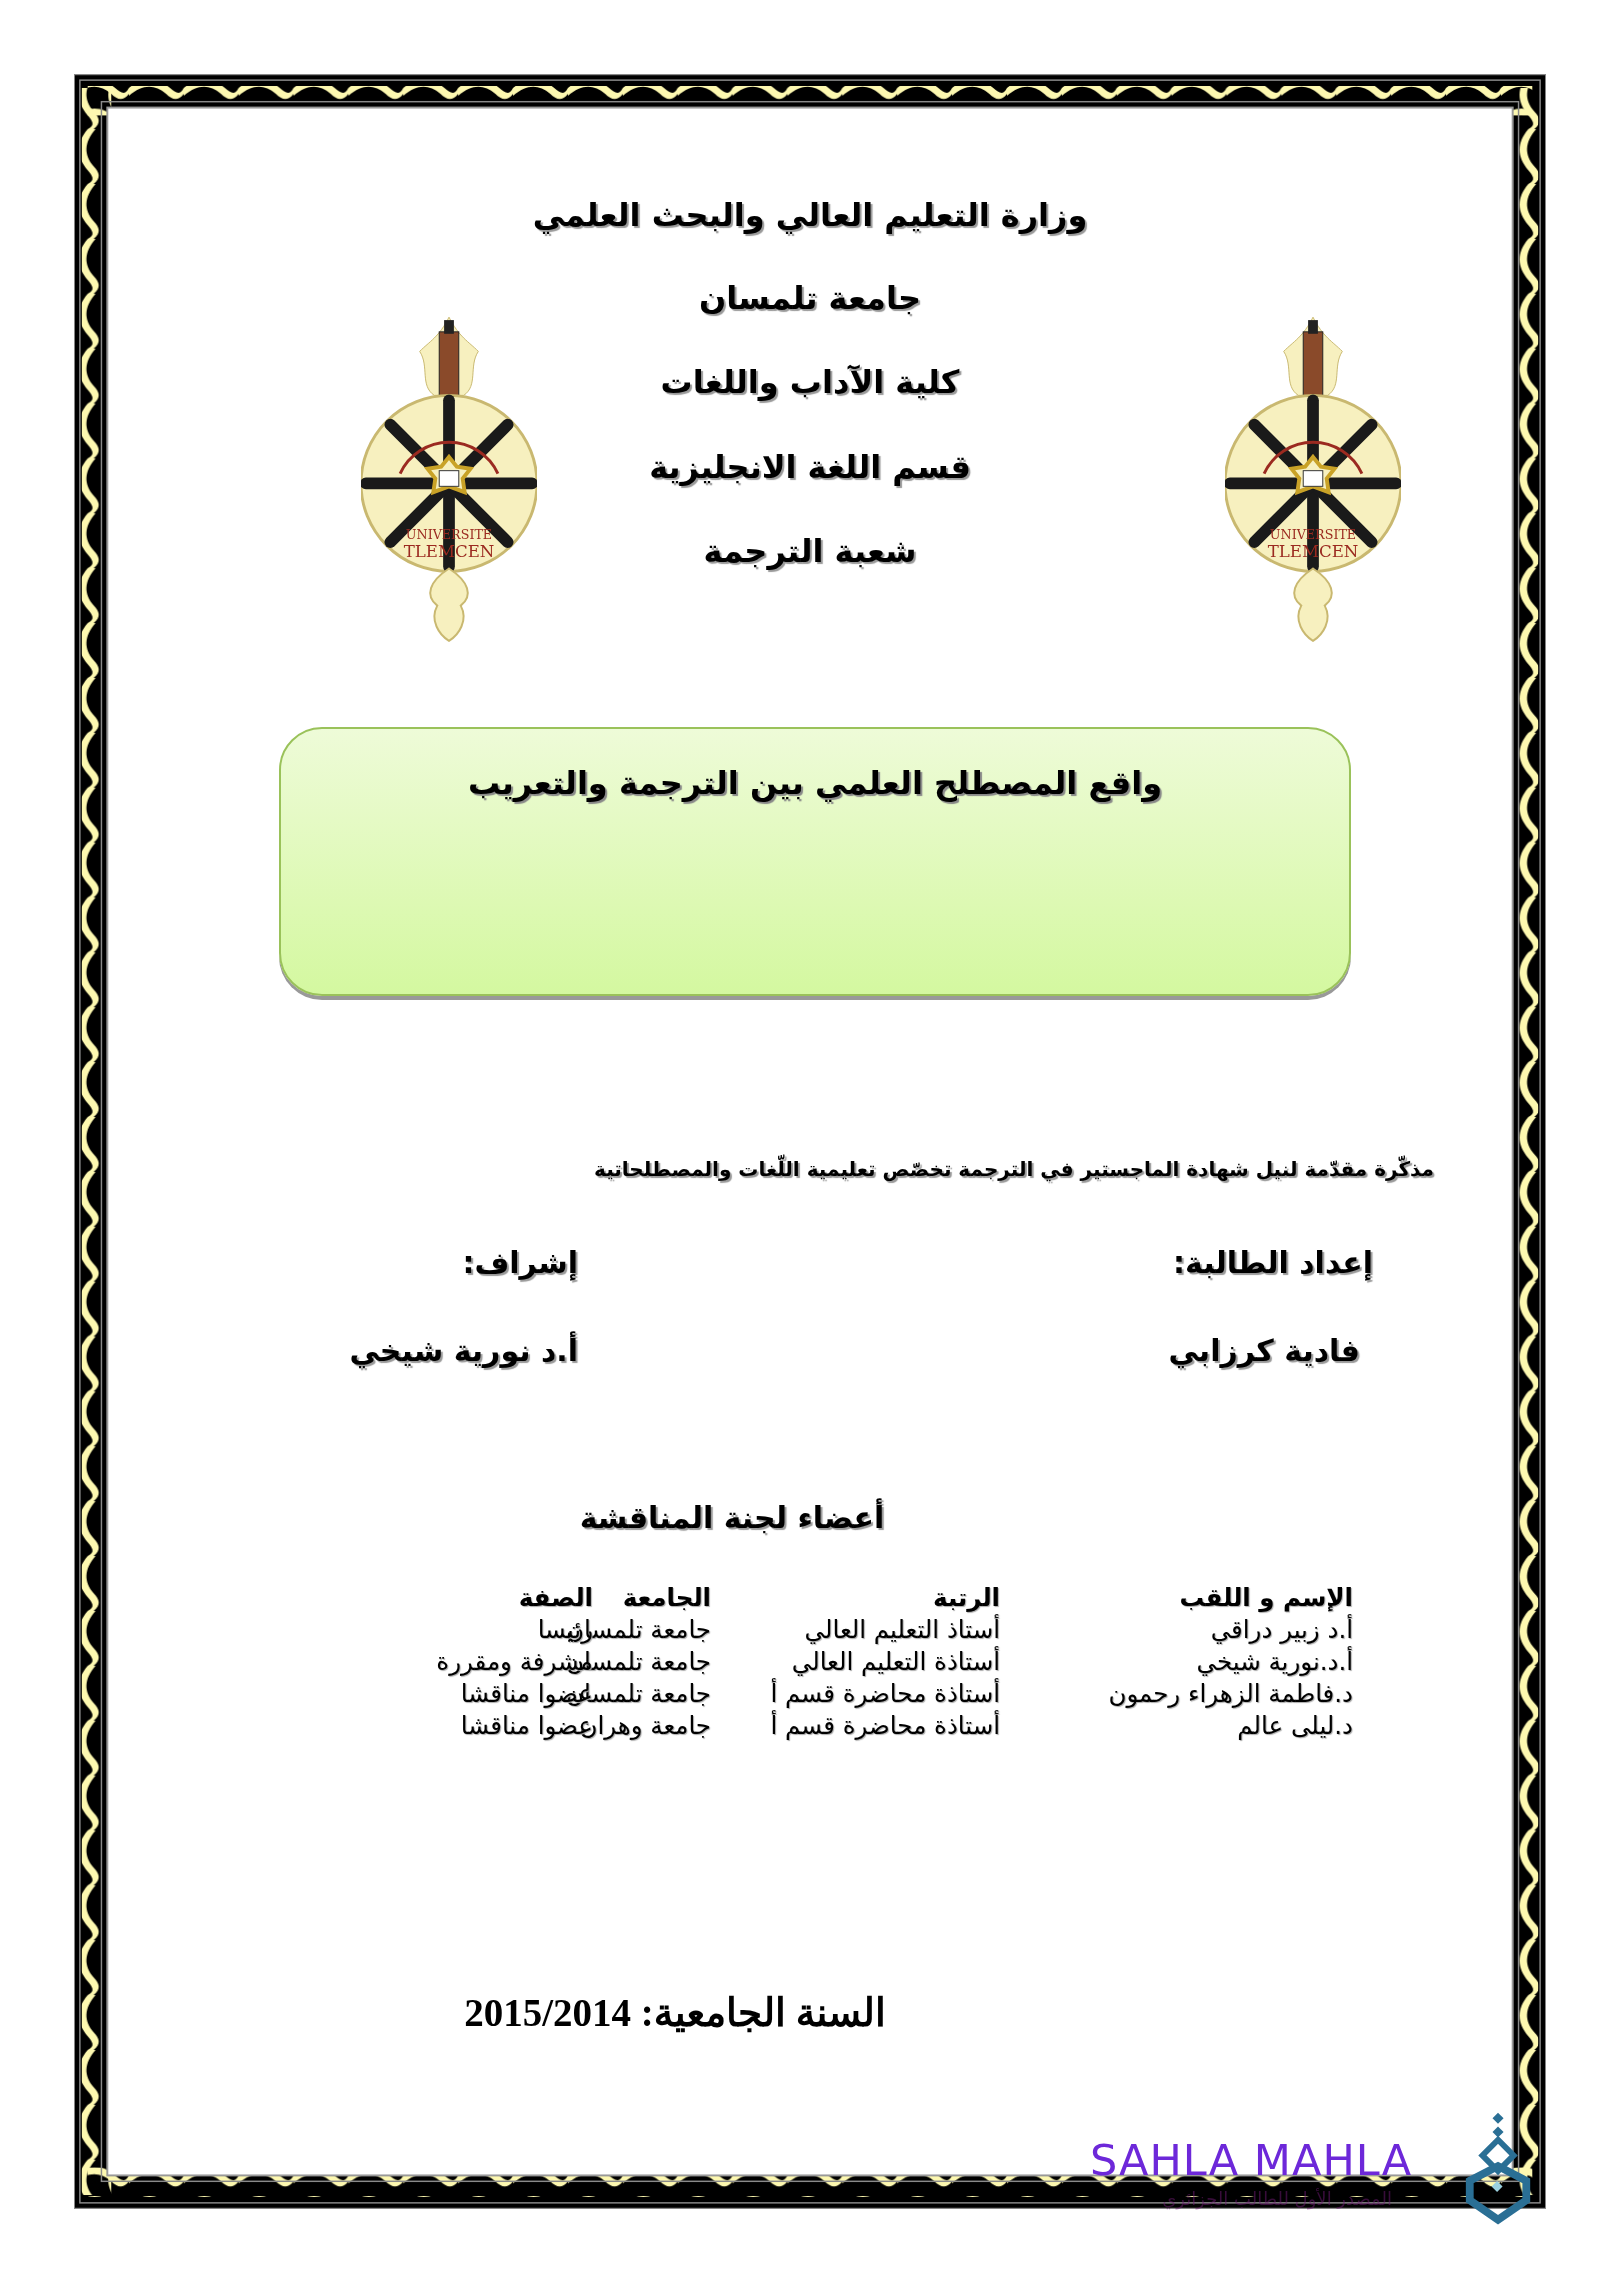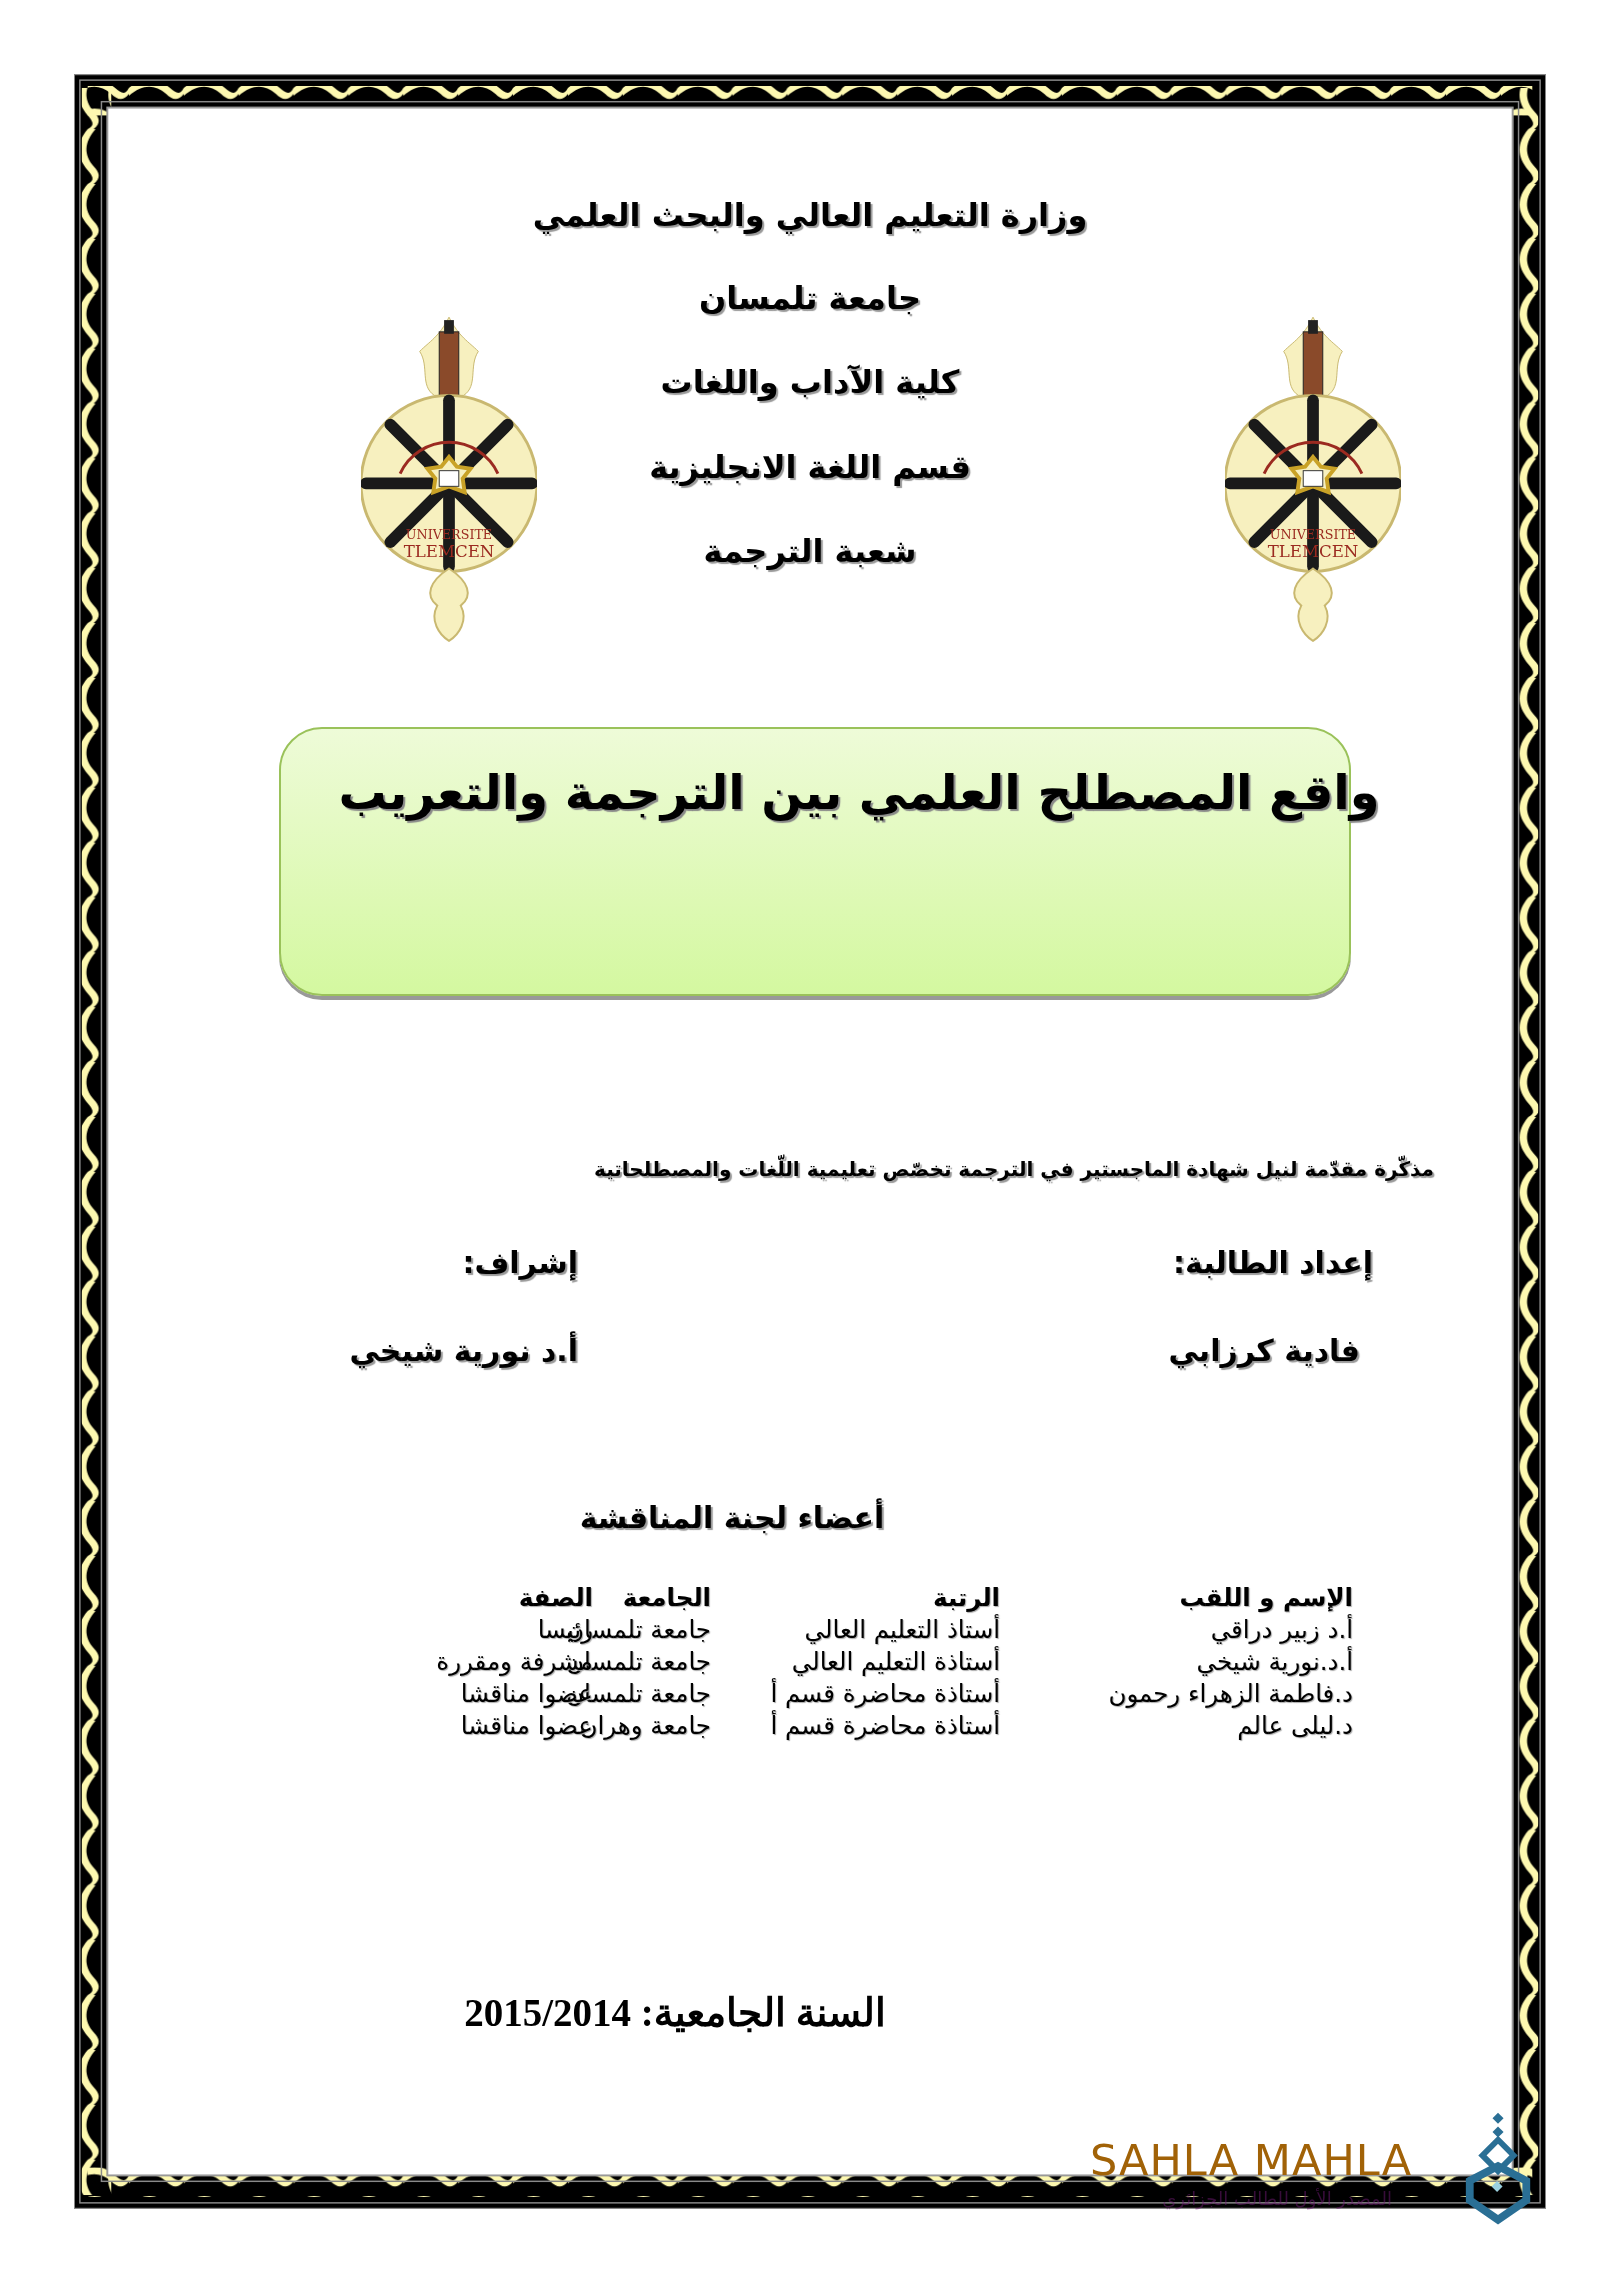--- a/index.html
+++ b/index.html
@@ -13,22 +13,22 @@
 
   .logo { position: absolute; width: 176px; height: 333px; }
   .logo-left { left: 361px; top: 312px; }
   .logo-right { left: 1225px; top: 312px; }
 
   
   .title-box { position: absolute; left: 279px; top: 727px; width: 1068px; height: 265px;
                border-radius: 43px; border: 2px solid #9ac25a;
                background: linear-gradient(#eefbd8, #d4f8a0);
                box-shadow: 0 3.9px 0 #999; direction: rtl; text-align: center; }
-  .title-line { position: absolute; left: 0; width: 100%; font-weight: bold; font-size: 48px;
-                text-shadow: 2px 2px 1px #888; margin-left: 44px; }
+  .title-line { position: absolute; left: 0; width: 100%; font-weight: bold; font-size: 32px;
+                text-shadow: 2px 2px 1px #888; }
 
   
   .rtl-text { position: absolute; direction: rtl; font-weight: bold; font-size: 30px;
               text-shadow: 2px 2px 1px #999; white-space: nowrap; }
 
   
   .committee-title { position: absolute; left: 0; width: 1464px; top: 1500px; text-align: center;
                      direction: rtl; font-weight: bold; font-size: 30px; text-shadow: 2px 2px 1px #999; }
   .table { position: absolute; top: 1583px; left: 196px; width: 1157px; direction: rtl; }
   .row { position: relative; height: 32px; }
@@ -38,21 +38,21 @@
   .c-name { right: 0; }
   .c-rank { right: 353px; }
   .c-univ { right: 642px; }
   .c-role { right: 760px; }
 
   
   .year { position: absolute; left: 0; width: 1350px; top: 1990px; text-align: center; direction: rtl;
           font-family: "Liberation Serif", "DejaVu Serif", serif; font-weight: bold; font-size: 39px; }
 
   
-  .watermark { position: absolute; left: 1090px; top: 2135px; color: #a16207;
+  .watermark { position: absolute; left: 1090px; top: 2135px; color: #6d28d9;
                font-family: "DejaVu Sans", sans-serif; font-size: 43px; letter-spacing: 1px; }
   .watermark-sub { position: absolute; left: 1098px; top: 2188px; width: 294px; height: 19.6px;
                    color: #701a75; font-size: 18px; opacity: 0.5; direction: rtl; }
   .wm-logo { position: absolute; left: 1460px; top: 2112px; width: 78px; height: 118px; }
 </style>
 </head>
 <body>
 
 <svg class="frame-svg" width="1472" height="2135" viewBox="0 0 1502 2178" xmlns="http://www.w3.org/2000/svg">
   <defs>

